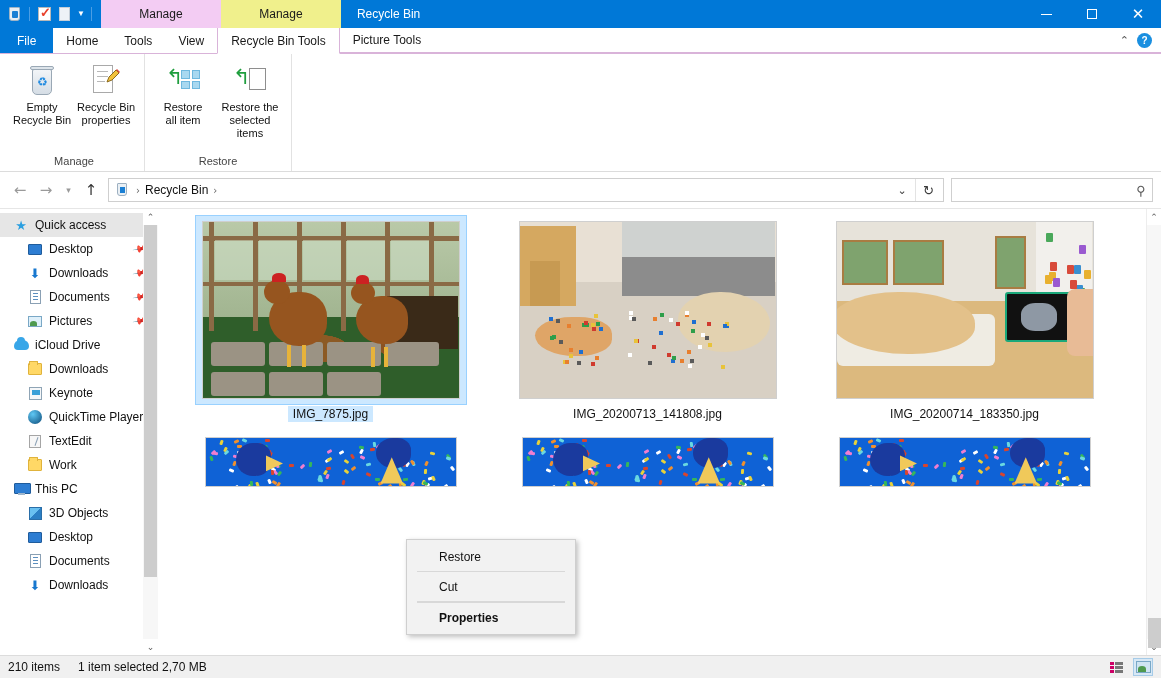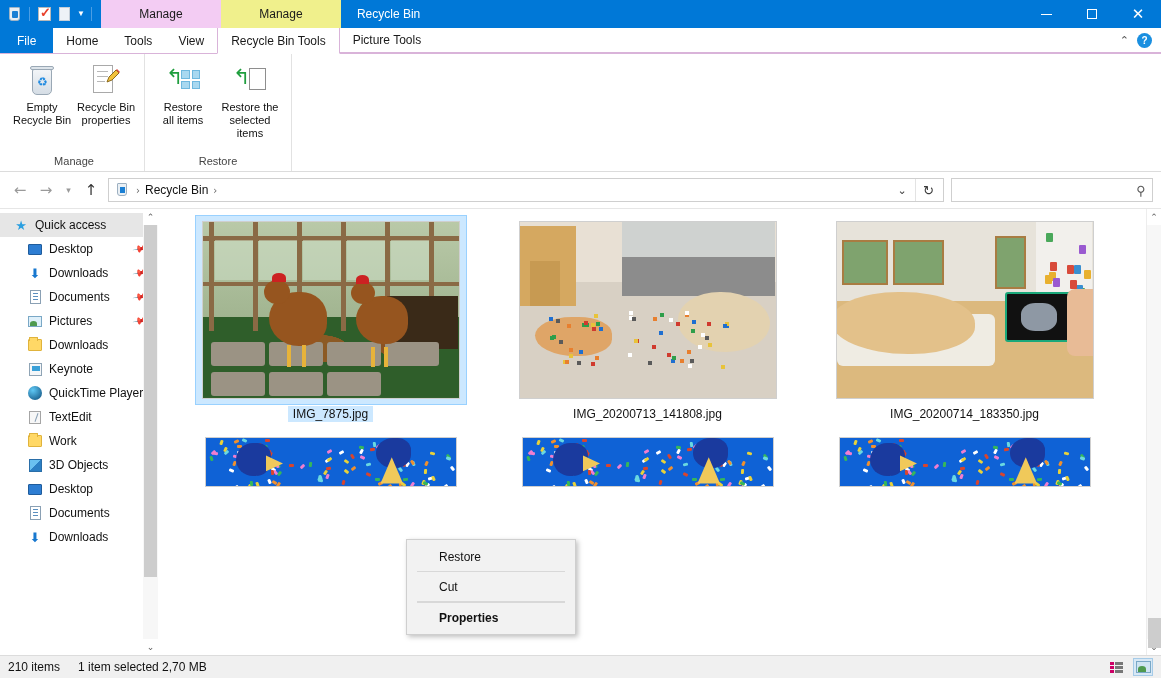--- a/index.html
+++ b/index.html
@@ -297,21 +297,21 @@
               <span class="arrow-green">↰</span>
               <span class="sq-grid">
                   <div></div>
                   <div></div>
                   <div></div>
                   <div></div>
                 </span>
             </span>
           </div>
           <div class="rbtn-txt">Restore</div>
-          <div class="rbtn-txt">all items</div>
+          <div class="rbtn-txt">all item</div>
         </div>
         <div class="rbtn rbtn-wide">
           <div class="rbtn-ico">
             <span class="big-restore">
               <span class="doc-out"></span>
               <span class="arrow-green">↰</span>
             </span>
           </div>
           <div class="rbtn-txt">Restore the</div>
           <div class="rbtn-txt">selected items</div>
@@ -375,20 +375,26 @@
             <span>Documents</span>
             <span class="pin">📌</span>
           </div>
           <div class="navitem lvl2">
             <span class="nav-ico">
               <span class="i-pic"></span>
             </span>
             <span>Pictures</span>
             <span class="pin">📌</span>
           </div>
+          <div class="navitem">
+            <span class="nav-ico">
+              <span class="i-cloud"></span>
+            </span>
+            <span>iCloud Drive</span>
+          </div>
           <div class="navitem lvl2">
             <span class="nav-ico">
               <span class="i-folder"></span>
             </span>
             <span>Downloads</span>
           </div>
           <div class="navitem lvl2">
             <span class="nav-ico">
               <span class="i-keynote"></span>
             </span>
@@ -404,20 +410,26 @@
             <span class="nav-ico">
               <span class="i-textedit"></span>
             </span>
             <span>TextEdit</span>
           </div>
           <div class="navitem lvl2">
             <span class="nav-ico">
               <span class="i-folder"></span>
             </span>
             <span>Work</span>
+          </div>
+          <div class="navitem">
+            <span class="nav-ico">
+              <span class="i-pc"></span>
+            </span>
+            <span>This PC</span>
           </div>
           <div class="navitem lvl2">
             <span class="nav-ico">
               <span class="i-3d"></span>
             </span>
             <span>3D Objects</span>
           </div>
           <div class="navitem lvl2">
             <span class="nav-ico">
               <span class="i-monitor"></span>

